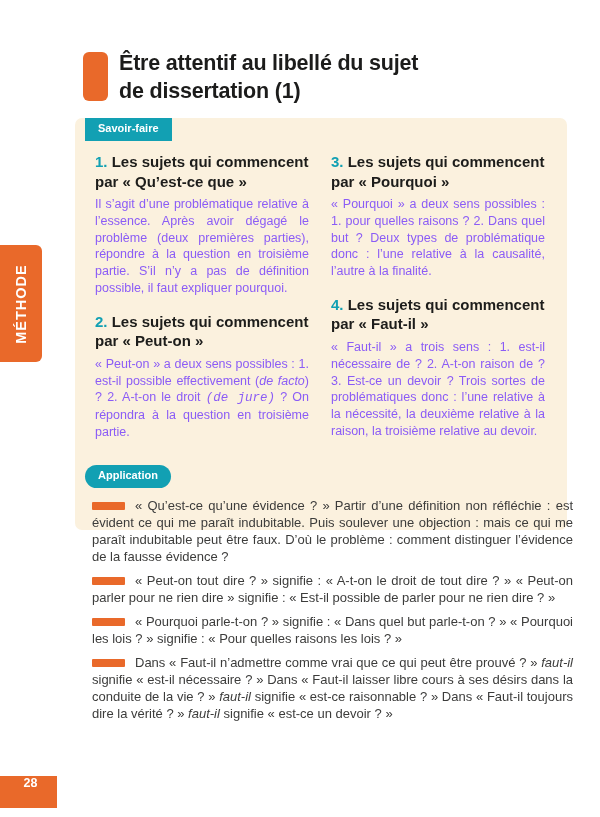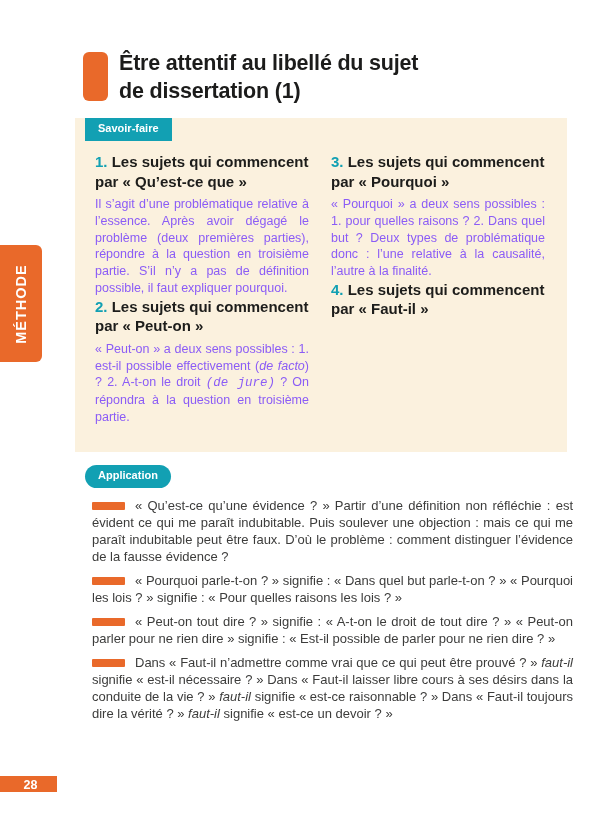--- a/index.html
+++ b/index.html
@@ -68,22 +68,23 @@
     line-height: 1;
     padding: 5px 13px 7px 13px;
   }
   .badge-savoir { left: 85px; top: 118px; }
   .badge-app    { left: 85px; top: 465px; border-radius: 12px; }
 
   
   .cream-box {
     position: absolute;
     left: 75px; top: 118px;
-    width: 492px; height: 334px;
+    width: 492px; height: 412px;
     background: #fbf1de;
+    border-radius: 7px;
   }
   .columns {
     position: absolute;
     left: 20px; top: 34px; right: 22px;
     display: flex;
     gap: 22px;
   }
   .col { flex: 1; min-width: 0; }
   .method-item h2 {
     margin: 0 0 5px 0;
@@ -93,21 +94,21 @@
     color: #1d1d1b;
   }
   .method-item h2 .num { color: #12a0b3; }
   .method-item p {
     margin: 0;
     font-size: 12.5px;
     line-height: 16.8px;
     color: #8b5cf6;
     text-align: justify;
   }
-  .method-item + .method-item { }
+  .method-item + .method-item { margin-top: 15px; }
 
   
   .app-wrap {
     position: absolute;
     left: 80px; top: 497px;
     width: 481px;
     margin-left: 12px;
   }
   .app-para {
     margin: 0 0 7px 0;
@@ -121,26 +122,26 @@
     width: 33px; height: 8px;
     background: #e9692a;
     border-radius: 1px;
     margin-right: 10px;
   }
 
   
   .page-number-bar {
     position: absolute;
     left: 0; top: 776px;
-    width: 57px; height: 16px;
+    width: 57px; height: 32px;
     background: #e9692a;
     color: #ffffff;
     font-size: 12.5px;
     font-weight: 700;
-    display: flex; align-items: flex-end; justify-content: center;
+    display: flex; align-items: flex-start; justify-content: center;
     padding-left: 4px;
   }
 </style>
 </head>
 <body>
 
 <div class="page">
 
   <div class="method-tab">
     <span class="method-tab-label">MÉTHODE</span>
@@ -185,37 +186,38 @@
             <span>Les sujets qui commencent par « Pourquoi »</span>
           </h2>
           <p><span>« Pourquoi » a deux sens possibles : 1. pour quelles raisons ? 2. Dans quel but ? Deux types de problématique donc : l’une relative à la causalité, l’autre à la finalité.</span></p>
         </article>
 
         <article class="method-item">
           <h2>
             <span class="num">4.</span>
             <span>Les sujets qui commencent par « Faut-il »</span>
           </h2>
+          <p><span>« Faut-il » a trois sens : 1. est-il nécessaire de ? 2. A-t-on raison de ? 3. Est-ce un devoir ? Trois sortes de problématiques donc : l’une relative à la nécessité, la deuxième relative à la raison, la troisième relative au devoir.</span></p>
         </article>
 
       </div>
     </div>
   </section>
 
   <div class="badge badge-app">Application</div>
 
   <section class="app-wrap">
     <p class="app-para">
       <span class="marker"></span><span><span>« Qu’est-ce qu’une évidence ? » Partir d’une définition non réfléchie : est évident ce qui me paraît indubitable. Puis soulever une objection : mais ce qui me paraît indubitable peut être faux. D’où le problème : comment distinguer l’évidence de la fausse évidence ?</span></span>
     </p>
     <p class="app-para">
+      <span class="marker"></span><span><span>« Peut-on tout dire ? » signifie : « A-t-on le droit de tout dire ? » « Peut-on parler pour ne rien dire » signifie : « Est-il possible de parler pour ne rien dire ? »</span></span>
+    </p>
+    <p class="app-para">
       <span class="marker"></span><span><span>« Pourquoi parle-t-on ? » signifie : « Dans quel but parle-t-on ? » « Pourquoi les lois ? » signifie : « Pour quelles raisons les lois ? »</span></span>
-    </p>
-    <p class="app-para">
-      <span class="marker"></span><span><span>« Peut-on tout dire ? » signifie : « A-t-on le droit de tout dire ? » « Peut-on parler pour ne rien dire » signifie : « Est-il possible de parler pour ne rien dire ? »</span></span>
     </p>
     <p class="app-para">
       <span class="marker"></span><span><span>Dans « Faut-il n’admettre comme vrai que ce qui peut être prouvé ? » </span><span style="font-style: italic;">faut-il</span><span> signifie « est-il nécessaire ? » Dans « Faut-il laisser libre cours à ses désirs dans la conduite de la vie ? » </span><span style="font-style: italic;">faut-il</span><span> signifie « est-ce raisonnable ? » Dans « Faut-il toujours dire la vérité ? » </span><span style="font-style: italic;">faut-il</span><span> signifie « est-ce un devoir ? »</span></span>
     </p>
   </section>
 
   <footer class="page-number-bar">
     <span>28</span>
   </footer>
 

